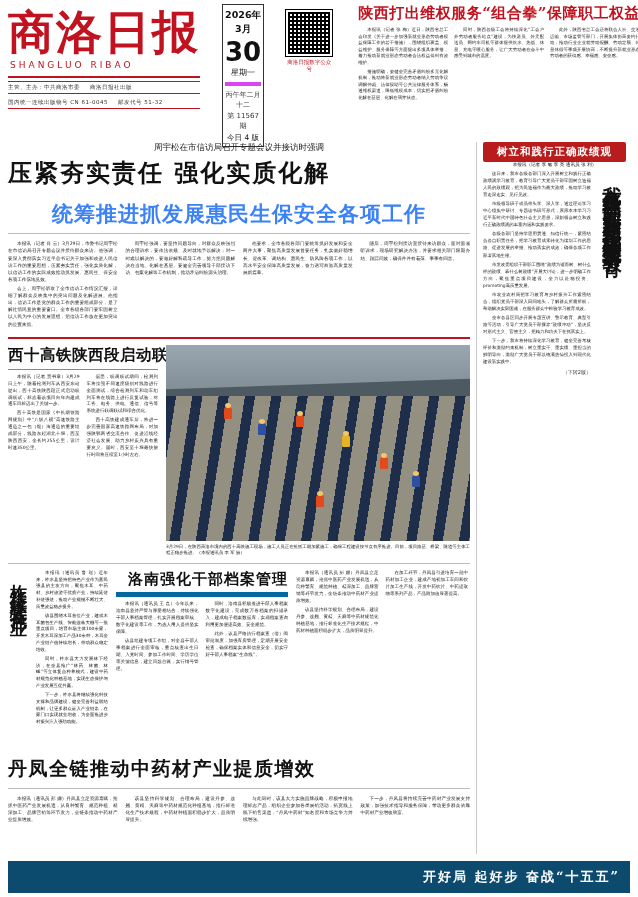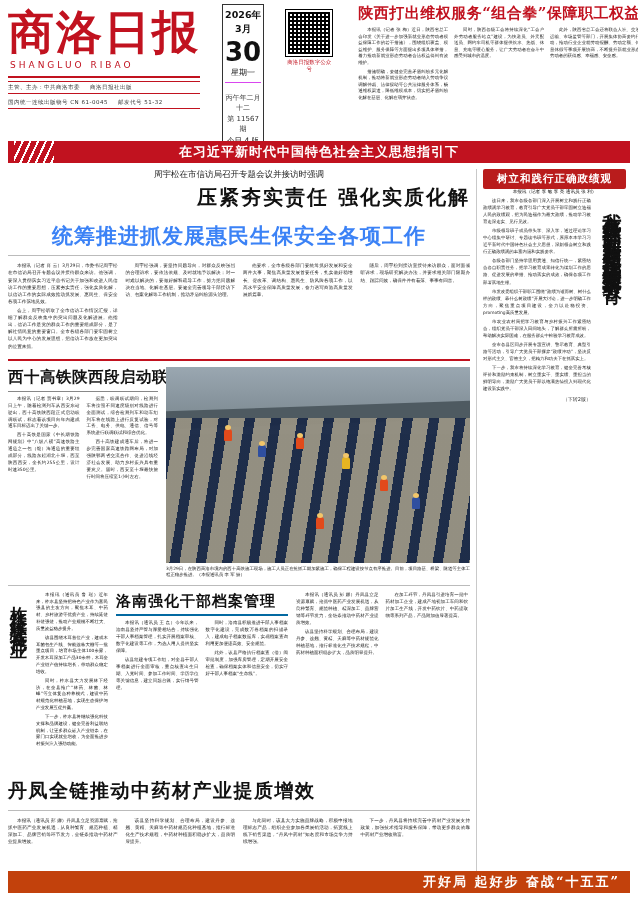--- a/index.html
+++ b/index.html
@@ -47,21 +47,21 @@
     width: 62px;
     border: 1px solid #333;
     padding: 3px 2px;
     text-align: center;
     font-size: 8px;
     line-height: 1.5;
   }
   .date-ymd { font-size: 9.5px; font-weight: 700; }
   .date-day { font-size: 26px; font-weight: 700; line-height: 1; margin: 2px 0; }
   .date-week { font-size: 8px; }
-  .date-lunar { font-size: 7px; color: #444; border-top: 1px solid #d946ef; margin-top: 3px; padding-top: 10px;}
+  .date-lunar { font-size: 7px; color: #444; border-top: 4px solid #d946ef; margin-top: 3px; padding-top: 4px;}
   .date-issue { font-size: 7px; color: #333; }
   .date-pages { font-size: 7.5px; color: #111; }
 
   .qr-block { width: 60px; text-align: center; padding-top: 6px;}
   .qr {
     width: 46px; height: 46px; margin: 0 auto;
     background:
       repeating-linear-gradient(90deg,#000 0 2px,#fff 2px 4px),
       repeating-linear-gradient(0deg,#000 0 2px,#fff 2px 4px);
     background-blend-mode: multiply;
@@ -102,23 +102,23 @@
   .banner .slash { position:absolute; left: 6px; top:0; bottom:0; width: 40px;
     background: repeating-linear-gradient(115deg,#fff 0 2px,#c1121f 2px 7px); }
 
   
   .body-grid { display: flex; gap: 6px; margin-top: 6px; height: 712px; }
   .col-left { width: 462px; }
   .col-right { width: 150px; border-left: 1px solid #c9c9c9; padding-left: 6px; }
 
   .kicker { text-align:center; font-size: 8.5px; color: #222; margin-bottom: 4px;}
   .headline-1 {
-    text-align: right;
+    text-align: left;
     font-family: "DejaVu Serif","Liberation Serif",serif;
-    font-size: 20px; font-weight: 700; letter-spacing: 2px; color: #111;
+    font-size: 24px; font-weight: 700; letter-spacing: 2px; color: #111;
     line-height: 1.25;
   }
   .headline-2 {
     text-align: center;
     font-family: "DejaVu Serif","Liberation Serif",serif;
     font-size: 21px; font-weight: 700; letter-spacing: 1px; color: #3b82f6;
     line-height: 1.3; margin-top: 12px;
   }
   .rule-thin { height: 1px; background: #bbb; margin: 6px 0; }
 
@@ -173,22 +173,22 @@
     font-size: 17px; font-weight: 700; letter-spacing: 4px; color:#111;
     height: 180px;
   }
   .sec3-a { width: 100px; display:flex; gap: 5px; }
   .sec3-a .txt { font-size: 4.4px; line-height:1.55; text-align: justify; flex:1;}
   .sec3-a .txt p { text-indent: 9px; margin-bottom:2px;}
   .sec3-b { width: 172px; }
   .sec3-c { width: 172px; }
   .title-mid {
     font-family:"DejaVu Serif","Liberation Serif",serif;
-    font-size: 15px; font-weight:700; text-align:left; color:#111; letter-spacing:1px;
-    border-bottom: 2px solid #0369a1; padding-bottom: 3px; margin-bottom: 4px; white-space: nowrap;
+    font-size: 15px; font-weight:700; text-align:right; color:#111; letter-spacing:1px;
+    border-bottom: 5px solid #0369a1; padding-bottom: 3px; margin-bottom: 4px; white-space: nowrap;
   }
 
   
   .title-wide {
     font-family:"DejaVu Serif","Liberation Serif",serif;
     font-size: 19px; font-weight:700; text-align:left; color:#111; letter-spacing:1.5px;
     margin: 6px 0 4px; white-space: nowrap;
   }
 
   
@@ -205,22 +205,22 @@
   }
   .rc-body { font-size: 4.4px; line-height: 1.6; text-align: justify; color:#222; }
   .rc-body p { text-indent: 9px; margin-bottom: 2px; }
   .rc-wrap { display:flex; gap: 5px; }
   .rc-cont { font-size: 5px; text-align:right; color:#333; margin-top:3px;}
   .rc-byline { font-size: 4.6px; color:#111; margin-bottom: 3px; text-align:center;}
 
   
   .footer {
     position: absolute; left: 8px; right: 8px; bottom: 4px;
-    height: 22px;
-    background: #c2410c; color: #fff;
+    height: 32px;
+    background: #0c4a6e; color: #fff;
     display: flex; align-items: center; justify-content: flex-end;
     padding-right: 10px;
     font-size: 13px; font-weight: 700; letter-spacing: 2px;
     font-family:"DejaVu Serif","Liberation Serif",serif;
   }
   .footer .slash { position:absolute; left: 0; top:0; bottom:0; width: 58%;
     background: repeating-linear-gradient(115deg,#fff 0 3px,#c1121f 3px 9px); opacity:.0;}
 </style>
 </head>
 <body>
@@ -267,24 +267,20 @@
         <div class="lead-col">
           <p>同时，陕西各级工会将持续深化“工会户外劳动者服务站点”建设，为快递员、外卖配送员、网约车司机等群体提供饮水、热饭、休息、充电等暖心服务，让广大劳动者在奋斗中感受到城市的温度。</p>
         </div>
         <div class="lead-col">
           <p>此外，陕西省总工会还将联合人社、交通运输、市场监管等部门，开展集体协商要约行动，推动行业企业就劳动报酬、劳动定额、休息休假等事项开展协商，不断提升新就业形态劳动者的获得感、幸福感、安全感。</p>
         </div>
       </div>
     </div>
   </div>
 
-  <div class="banner">
-    <span class="slash"></span>
-    <span>在习近平新时代中国特色社会主义思想指引下</span>
-  </div>
 
   <div class="body-grid">
 
     <div class="col-left">
 
       <div class="kicker">周宇松在市信访局召开专题会议并接访时强调</div>
       <div class="headline-1">压紧夯实责任    强化实质化解</div>
       <div class="headline-2">统筹推进抓发展惠民生保安全各项工作</div>
       <div class="rule-thin"></div>
 

